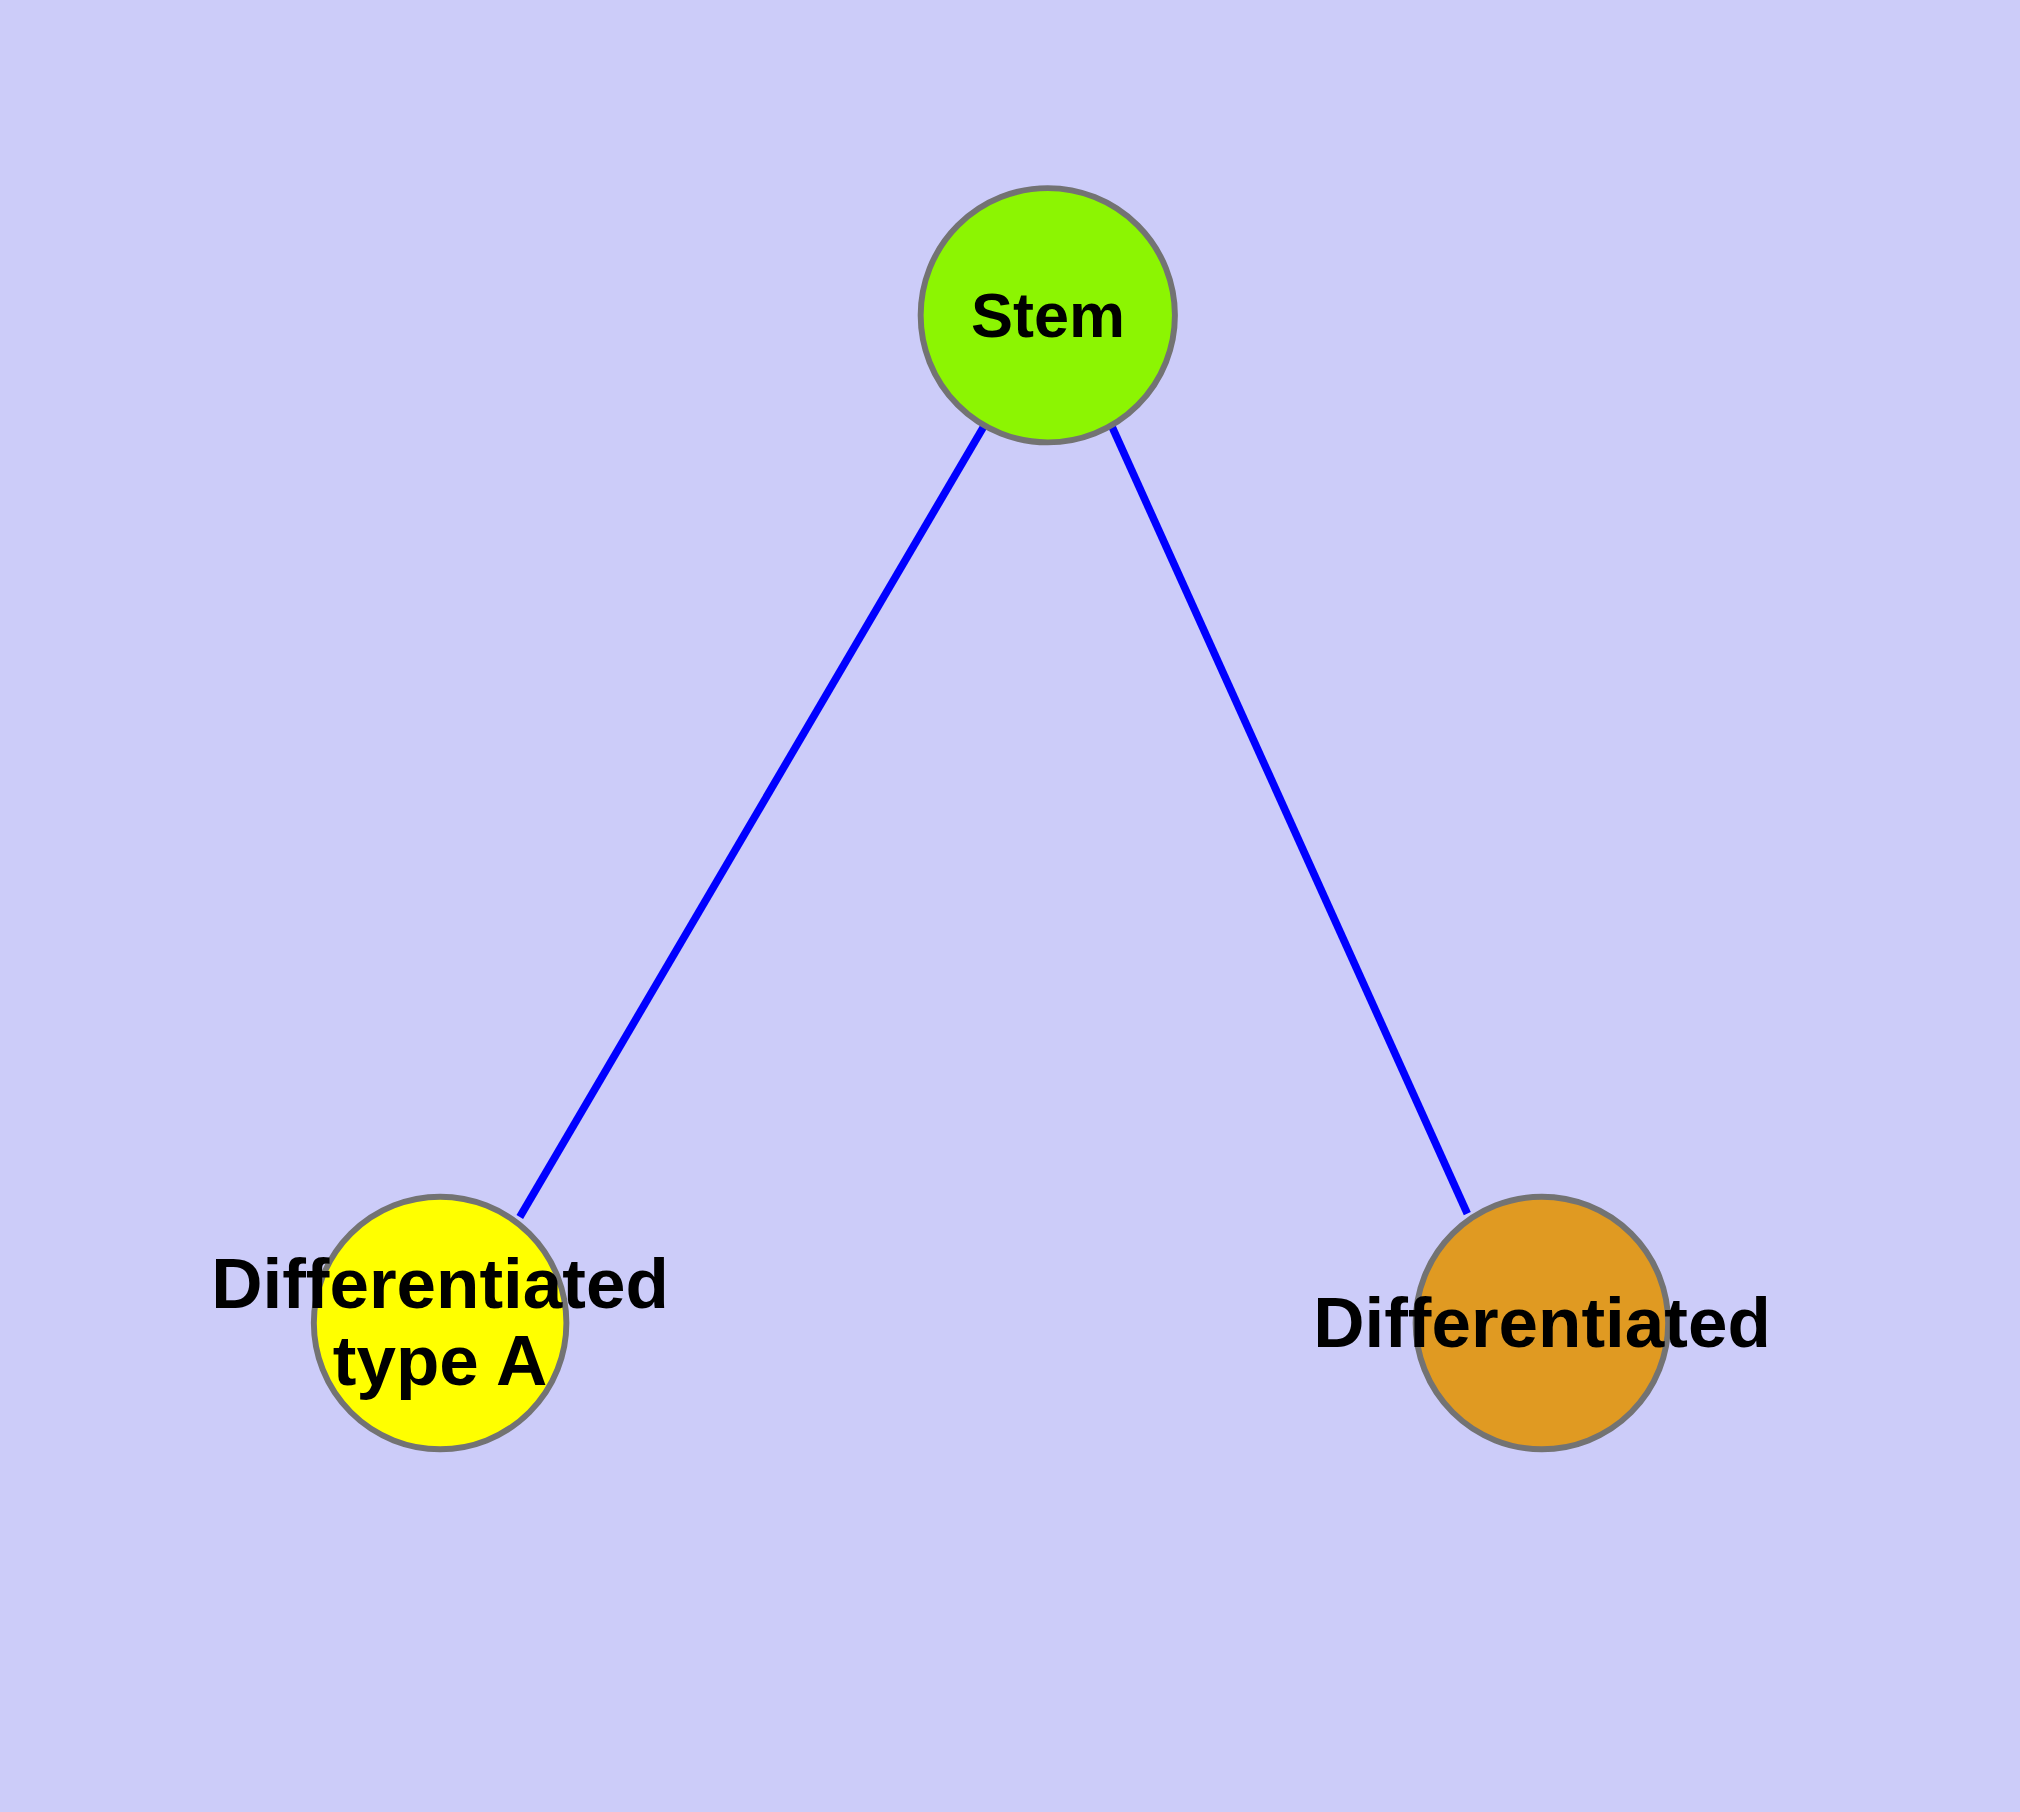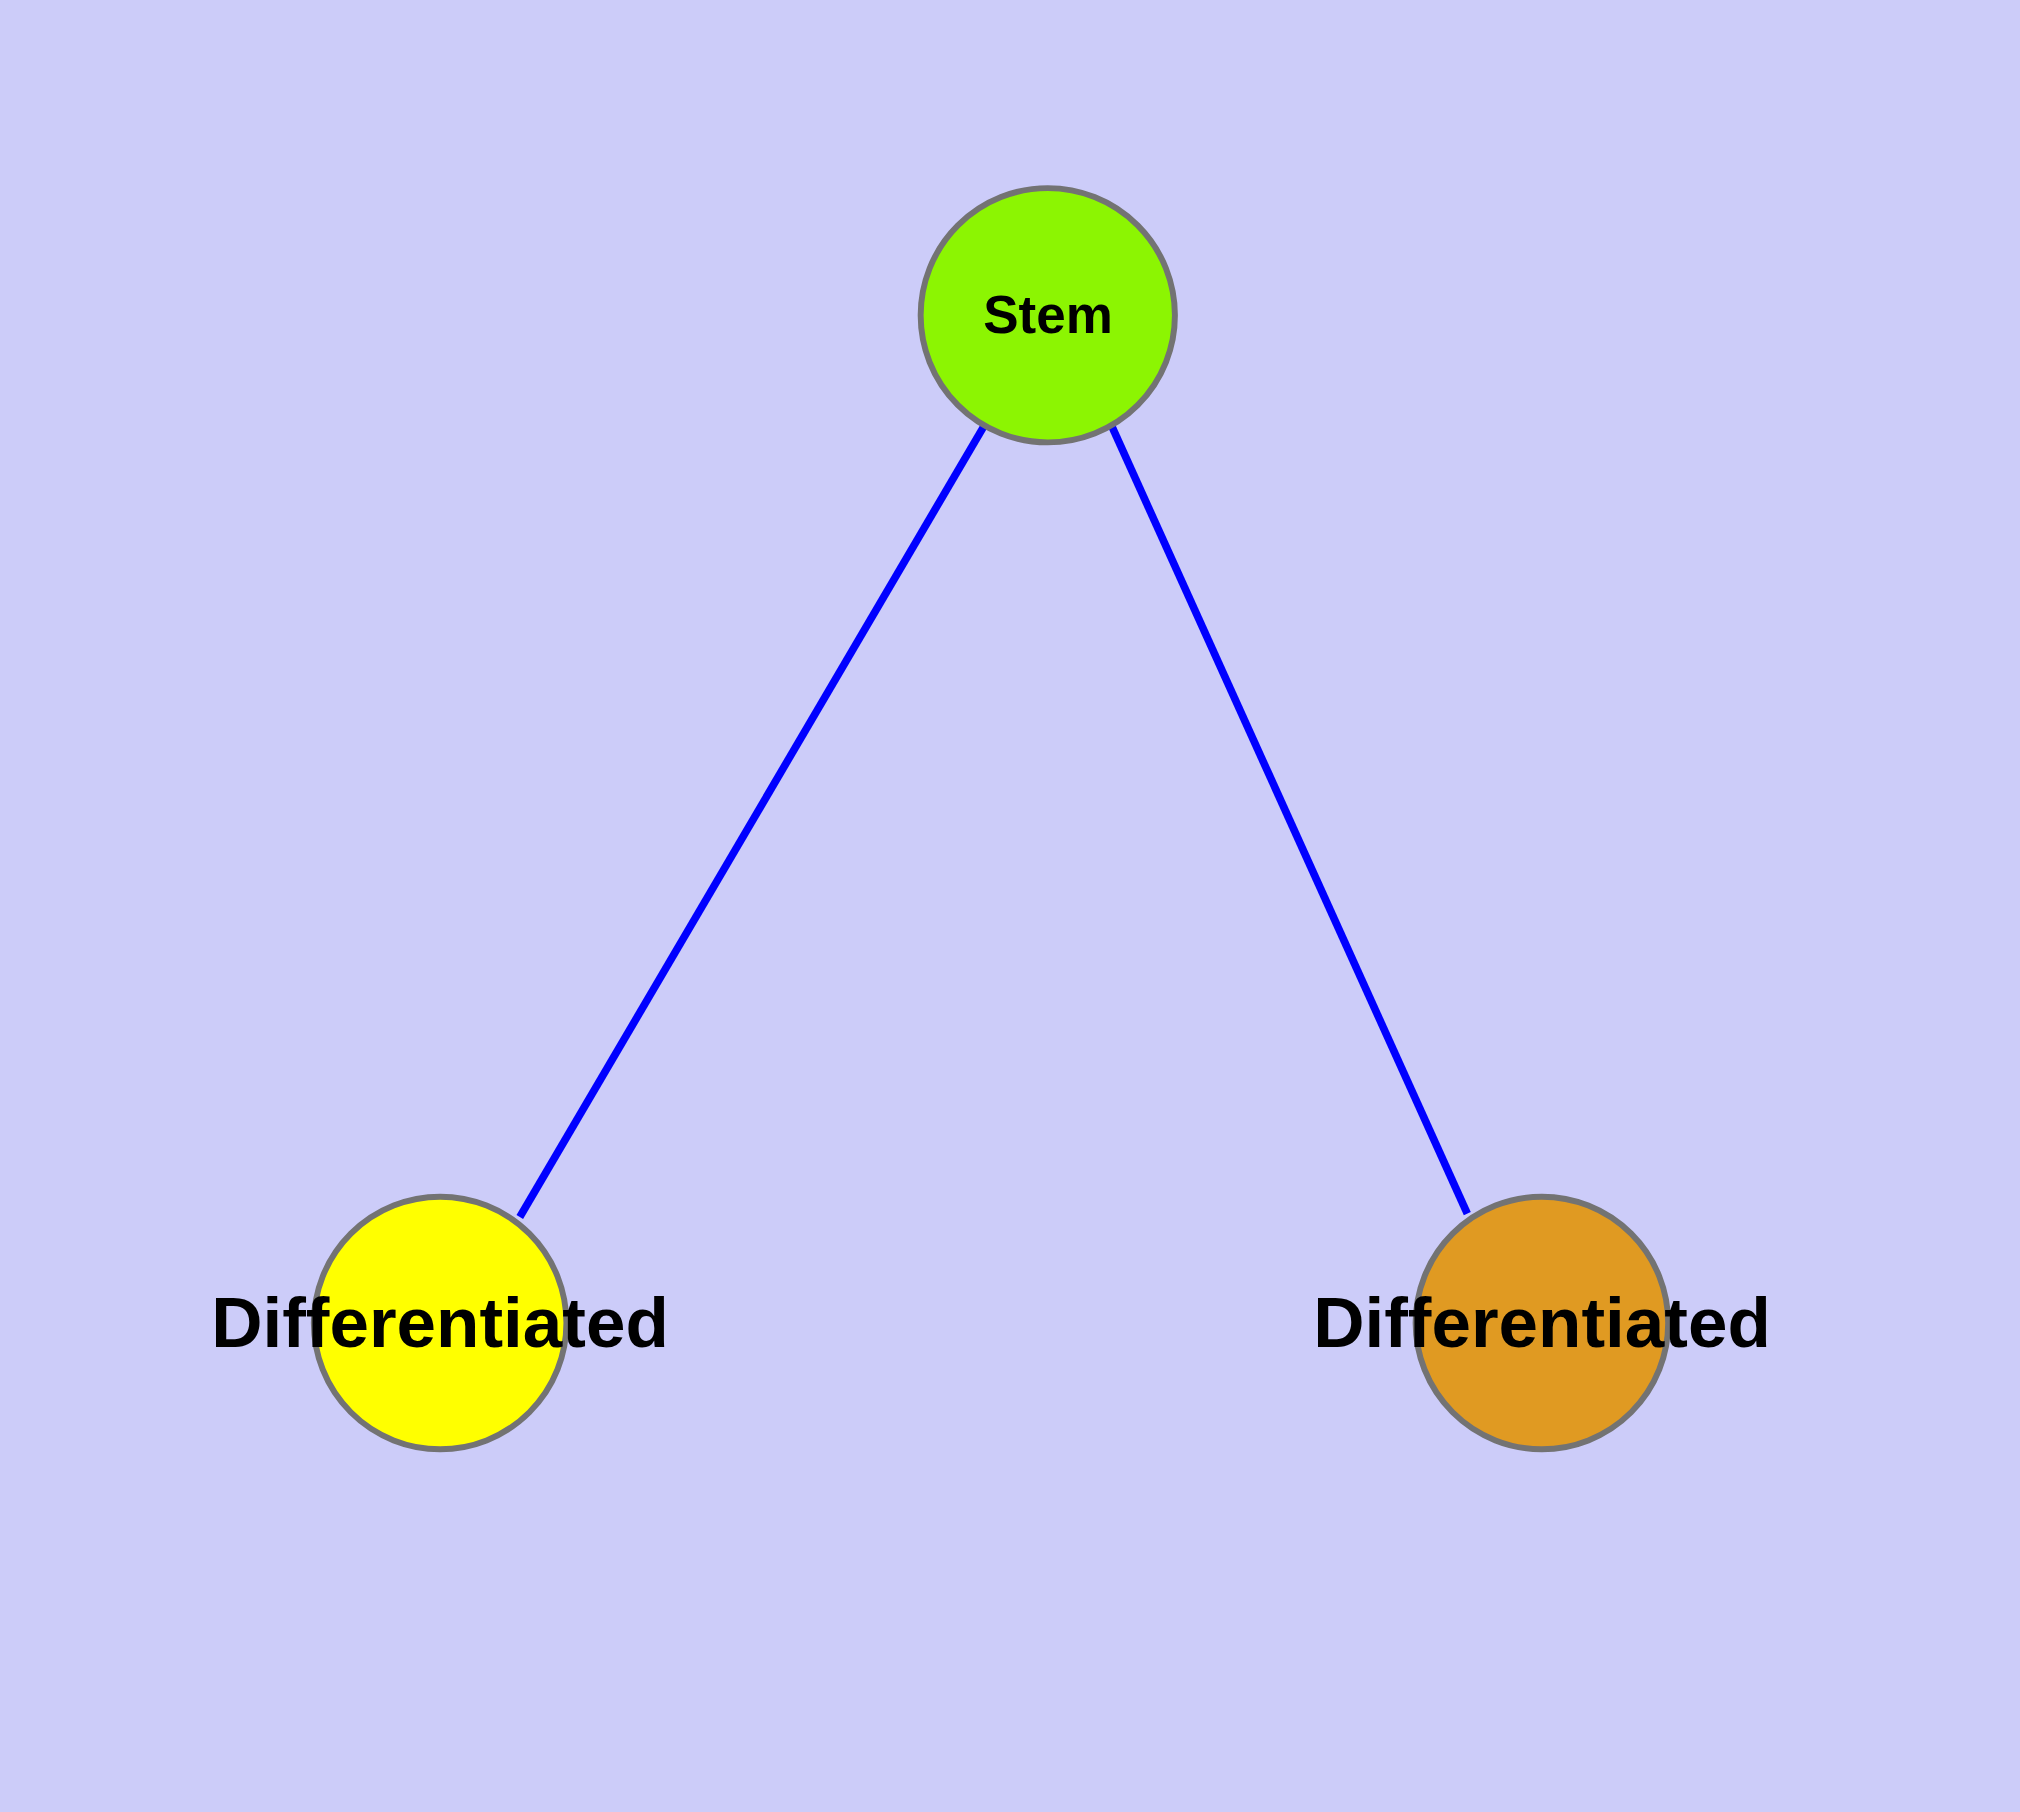--- a/index.html
+++ b/index.html
@@ -34,21 +34,21 @@
     position: absolute;
     text-align: center;
     font-weight: bold;
     color: #000000;
     line-height: 1.08;
     white-space: nowrap;
     pointer-events: none;
     -webkit-font-smoothing: antialiased;
   }
   .label-stem {
-    font-size: 53px;
+    font-size: 63px;
     left: 1048px;
     top: 315px;
     transform: translate(-50%, -50%);
   }
   .label-typea {
     font-size: 71px;
     left: 442px;
     top: 1324px;
     transform: translate(-50%, -50%);
   }
@@ -82,20 +82,21 @@
       <circle cx="1819" cy="1561" r="149" fill="#e09a22" stroke="#737373" stroke-width="7"></circle>
     </g>
   </svg>
 
   <div class="node-label label-stem" style="left: 1048px; top: 315px; color: rgb(0, 0, 0);">
     <span class="label-line">Stem</span>
   </div>
 
   <div class="node-label label-typea" style="left: 440px; top: 1323px; color: rgb(0, 0, 0);">
     <span class="label-line">Differentiated</span>
+    <span class="label-line">type A</span>
   </div>
 
   <div class="node-label label-typeb" style="left: 1542px; top: 1323px; color: rgb(0, 0, 0);">
     <span class="label-line">Differentiated</span>
   </div>
 
 </div>
 
 
 </body></html>

